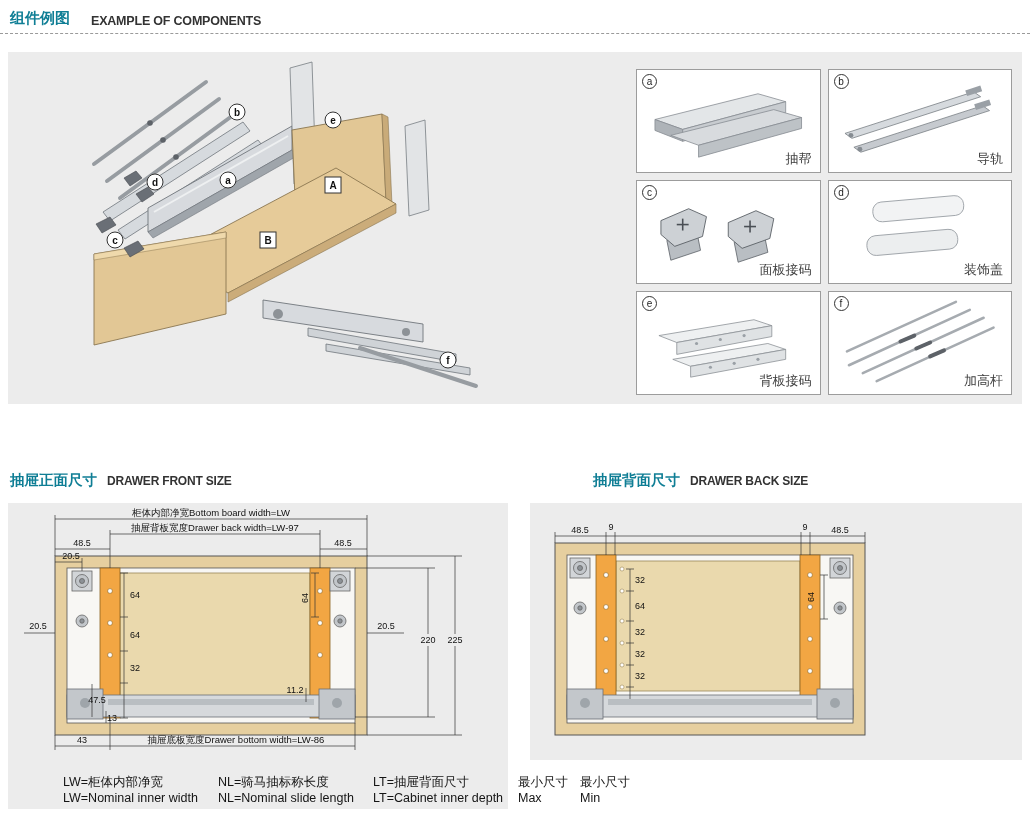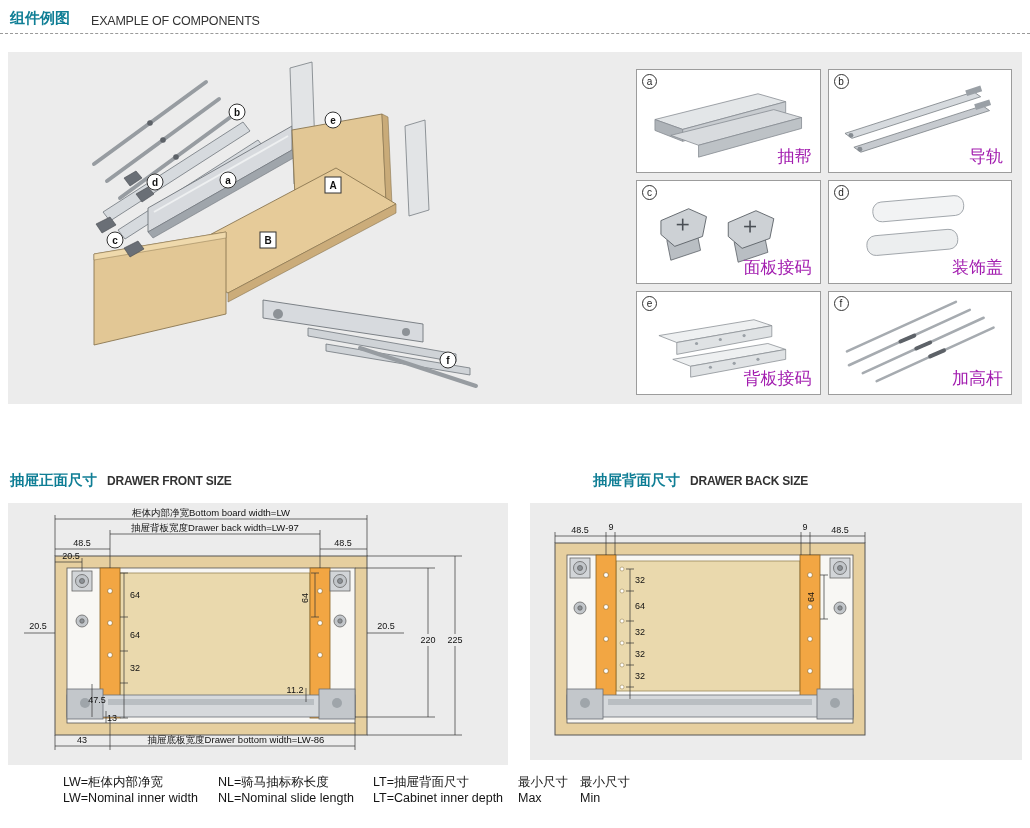--- a/index.html
+++ b/index.html
@@ -1,41 +1,41 @@
 <!DOCTYPE html>
 <html><head>
 <meta charset="utf-8">
 <style>
   * { margin:0; padding:0; box-sizing:border-box; }
   html,body { background:#fff; font-family:"Liberation Sans","DejaVu Sans",sans-serif; }
   .page { position:relative; width:1030px; height:828px; background:#fff; overflow:hidden; }
 
   .hdr { position:absolute; left:10px; top:9px; display:flex; align-items:flex-end; gap:21px; }
   .hdr-cn { color:#0f7e95; font-size:15px; font-weight:bold; }
-  .hdr-en { color:#333; font-size:12.5px; font-weight:normal; letter-spacing:-0.2px; }
+  .hdr-en { color:#333; font-size:12.5px; font-weight:bold; letter-spacing:-0.2px; }
   .dashed { position:absolute; left:0; top:33px; width:1030px; border-top:1px dashed #9a9a9a; }
 
   .panel { position:absolute; background:#ececec; }
   #components-panel { left:8px; top:52px; width:1014px; height:352px; }
 
   .cards { position:absolute; left:628px; top:17px; width:376px;
            display:grid; grid-template-columns:1fr 1fr; gap:7px; }
   .card { position:relative; height:104px; background:#fff; border:1px solid #9c9c9c; }
   .badge { position:absolute; left:5px; top:4px; width:15px; height:15px; border:1px solid #333;
            border-radius:50%; font-size:10px; line-height:14px; text-align:center; color:#222; background:#fff; z-index:2; }
-  .card-label { position:absolute; right:8px; bottom:4px; font-size:17px; color:#a21caf; z-index:2; }
+  .card-label { position:absolute; right:8px; bottom:4px; font-size:13px; color:#404040; z-index:2; }
   .card-img { position:absolute; left:0; top:0; width:100%; height:100%; }
 
   .sec-title { position:absolute; display:flex; align-items:baseline; gap:10px; }
   #front-title { left:10px; top:471px; }
   #back-title  { left:593px; top:471px; }
   .sec-cn { color:#0f7e95; font-size:14.5px; font-weight:bold; }
   .sec-en { color:#333; font-size:12px; font-weight:bold; letter-spacing:-0.2px; }
 
-  #front-panel { left:8px;   top:503px; width:500px; height:262px; }
+  #front-panel { left:8px;   top:503px; width:500px; height:306px; }
   #back-panel  { left:530px; top:503px; width:492px; height:257px; }
   #front-panel svg, #back-panel svg, #components-panel .exploded { display:block; }
 
   .legend { position:absolute; top:774px; left:0; width:1030px; font-size:12.5px; color:#141414; }
   .leg-col { position:absolute; top:0; }
   .leg-col div { line-height:16px; }
 
   
   .dl line { stroke:#333; stroke-width:0.7; }
   .dt  { font-size:9px;  fill:#111; }

